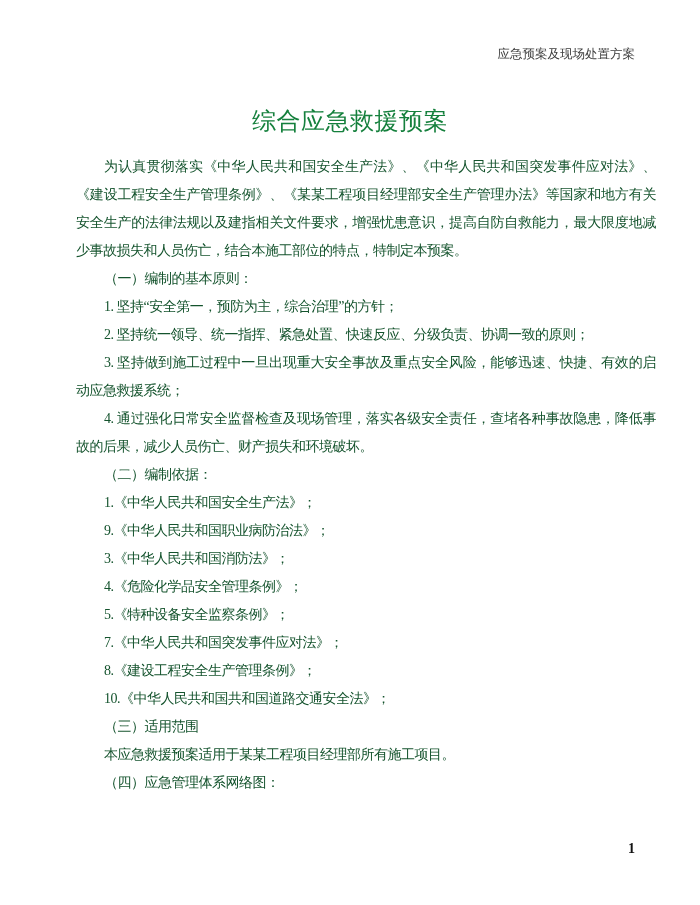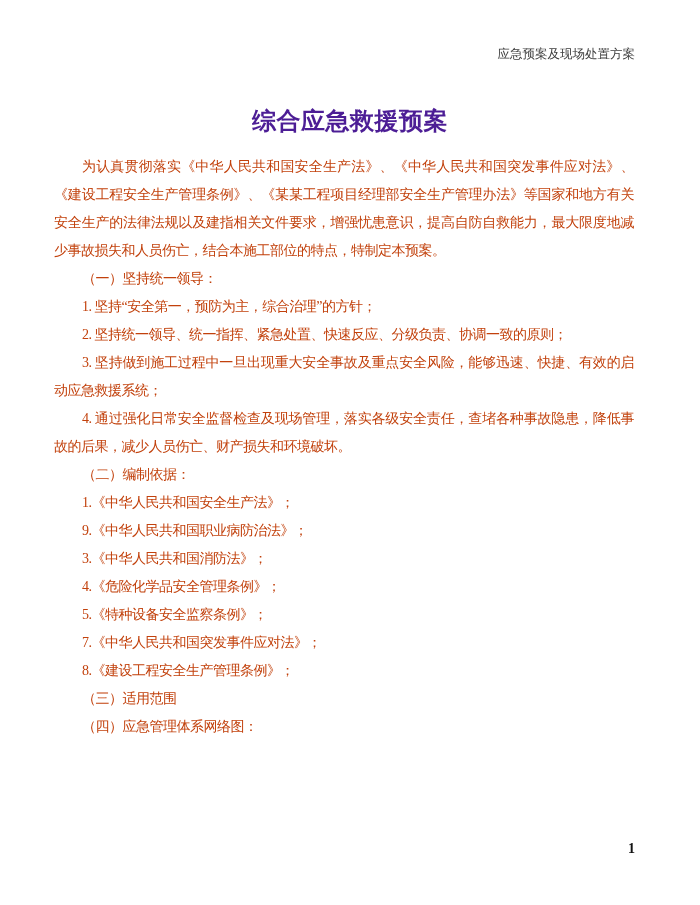--- a/index.html
+++ b/index.html
@@ -26,36 +26,36 @@
     color: #3c3c3c;
     letter-spacing: 0px;
   }
   .doc-title {
     position: absolute;
     top: 88px;
     left: 0;
     width: 700px;
     text-align: center;
     font-family: "Liberation Sans", "DejaVu Sans", sans-serif;
-    font-weight: 700;
+    font-weight: 400;
     font-size: 24px;
     line-height: 34px;
-    color: #4c1d95;
+    color: #15803d;
     letter-spacing: 0.5px;
   }
   .content {
     position: absolute;
     top: 153px;
-    left: 54px;
+    left: 76px;
     width: 580px;
     font-size: 14px;
     line-height: 28px;
     letter-spacing: -0.5px;
     text-align: justify;
-    color: #c2410c;
+    color: #14532d;
   }
   .content p {
     margin: 0;
     padding: 0;
     text-indent: 2em;
   }
   .page-number {
     position: absolute;
     top: 841px;
     right: 65px;
@@ -69,32 +69,34 @@
 <body>
 
 <div class="page">
 
   <div class="running-header">应急预案及现场处置方案</div>
 
   <h1 class="doc-title">综合应急救援预案</h1>
 
   <div class="content">
     <p>为认真贯彻落实《中华人民共和国安全生产法》、《中华人民共和国突发事件应对法》、《建设工程安全生产管理条例》、《某某工程项目经理部安全生产管理办法》等国家和地方有关安全生产的法律法规以及建指相关文件要求，增强忧患意识，提高自防自救能力，最大限度地减少事故损失和人员伤亡，结合本施工部位的特点，特制定本预案。</p>
-    <p>（一）坚持统一领导：</p>
+    <p>（一）编制的基本原则：</p>
     <p>1. 坚持“安全第一，预防为主，综合治理”的方针；</p>
     <p>2. 坚持统一领导、统一指挥、紧急处置、快速反应、分级负责、协调一致的原则；</p>
     <p>3. 坚持做到施工过程中一旦出现重大安全事故及重点安全风险，能够迅速、快捷、有效的启动应急救援系统；</p>
     <p>4. 通过强化日常安全监督检查及现场管理，落实各级安全责任，查堵各种事故隐患，降低事故的后果，减少人员伤亡、财产损失和环境破坏。</p>
     <p>（二）编制依据：</p>
     <p>1.《中华人民共和国安全生产法》；</p>
     <p>9.《中华人民共和国职业病防治法》；</p>
     <p>3.《中华人民共和国消防法》；</p>
     <p>4.《危险化学品安全管理条例》；</p>
     <p>5.《特种设备安全监察条例》；</p>
     <p>7.《中华人民共和国突发事件应对法》；</p>
     <p>8.《建设工程安全生产管理条例》；</p>
+    <p>10.《中华人民共和国共和国道路交通安全法》；</p>
     <p>（三）适用范围</p>
+    <p>本应急救援预案适用于某某工程项目经理部所有施工项目。</p>
     <p>（四）应急管理体系网络图：</p>
   </div>
 
   <div class="page-number">1</div>
 
 </div>
 
 </body></html>

